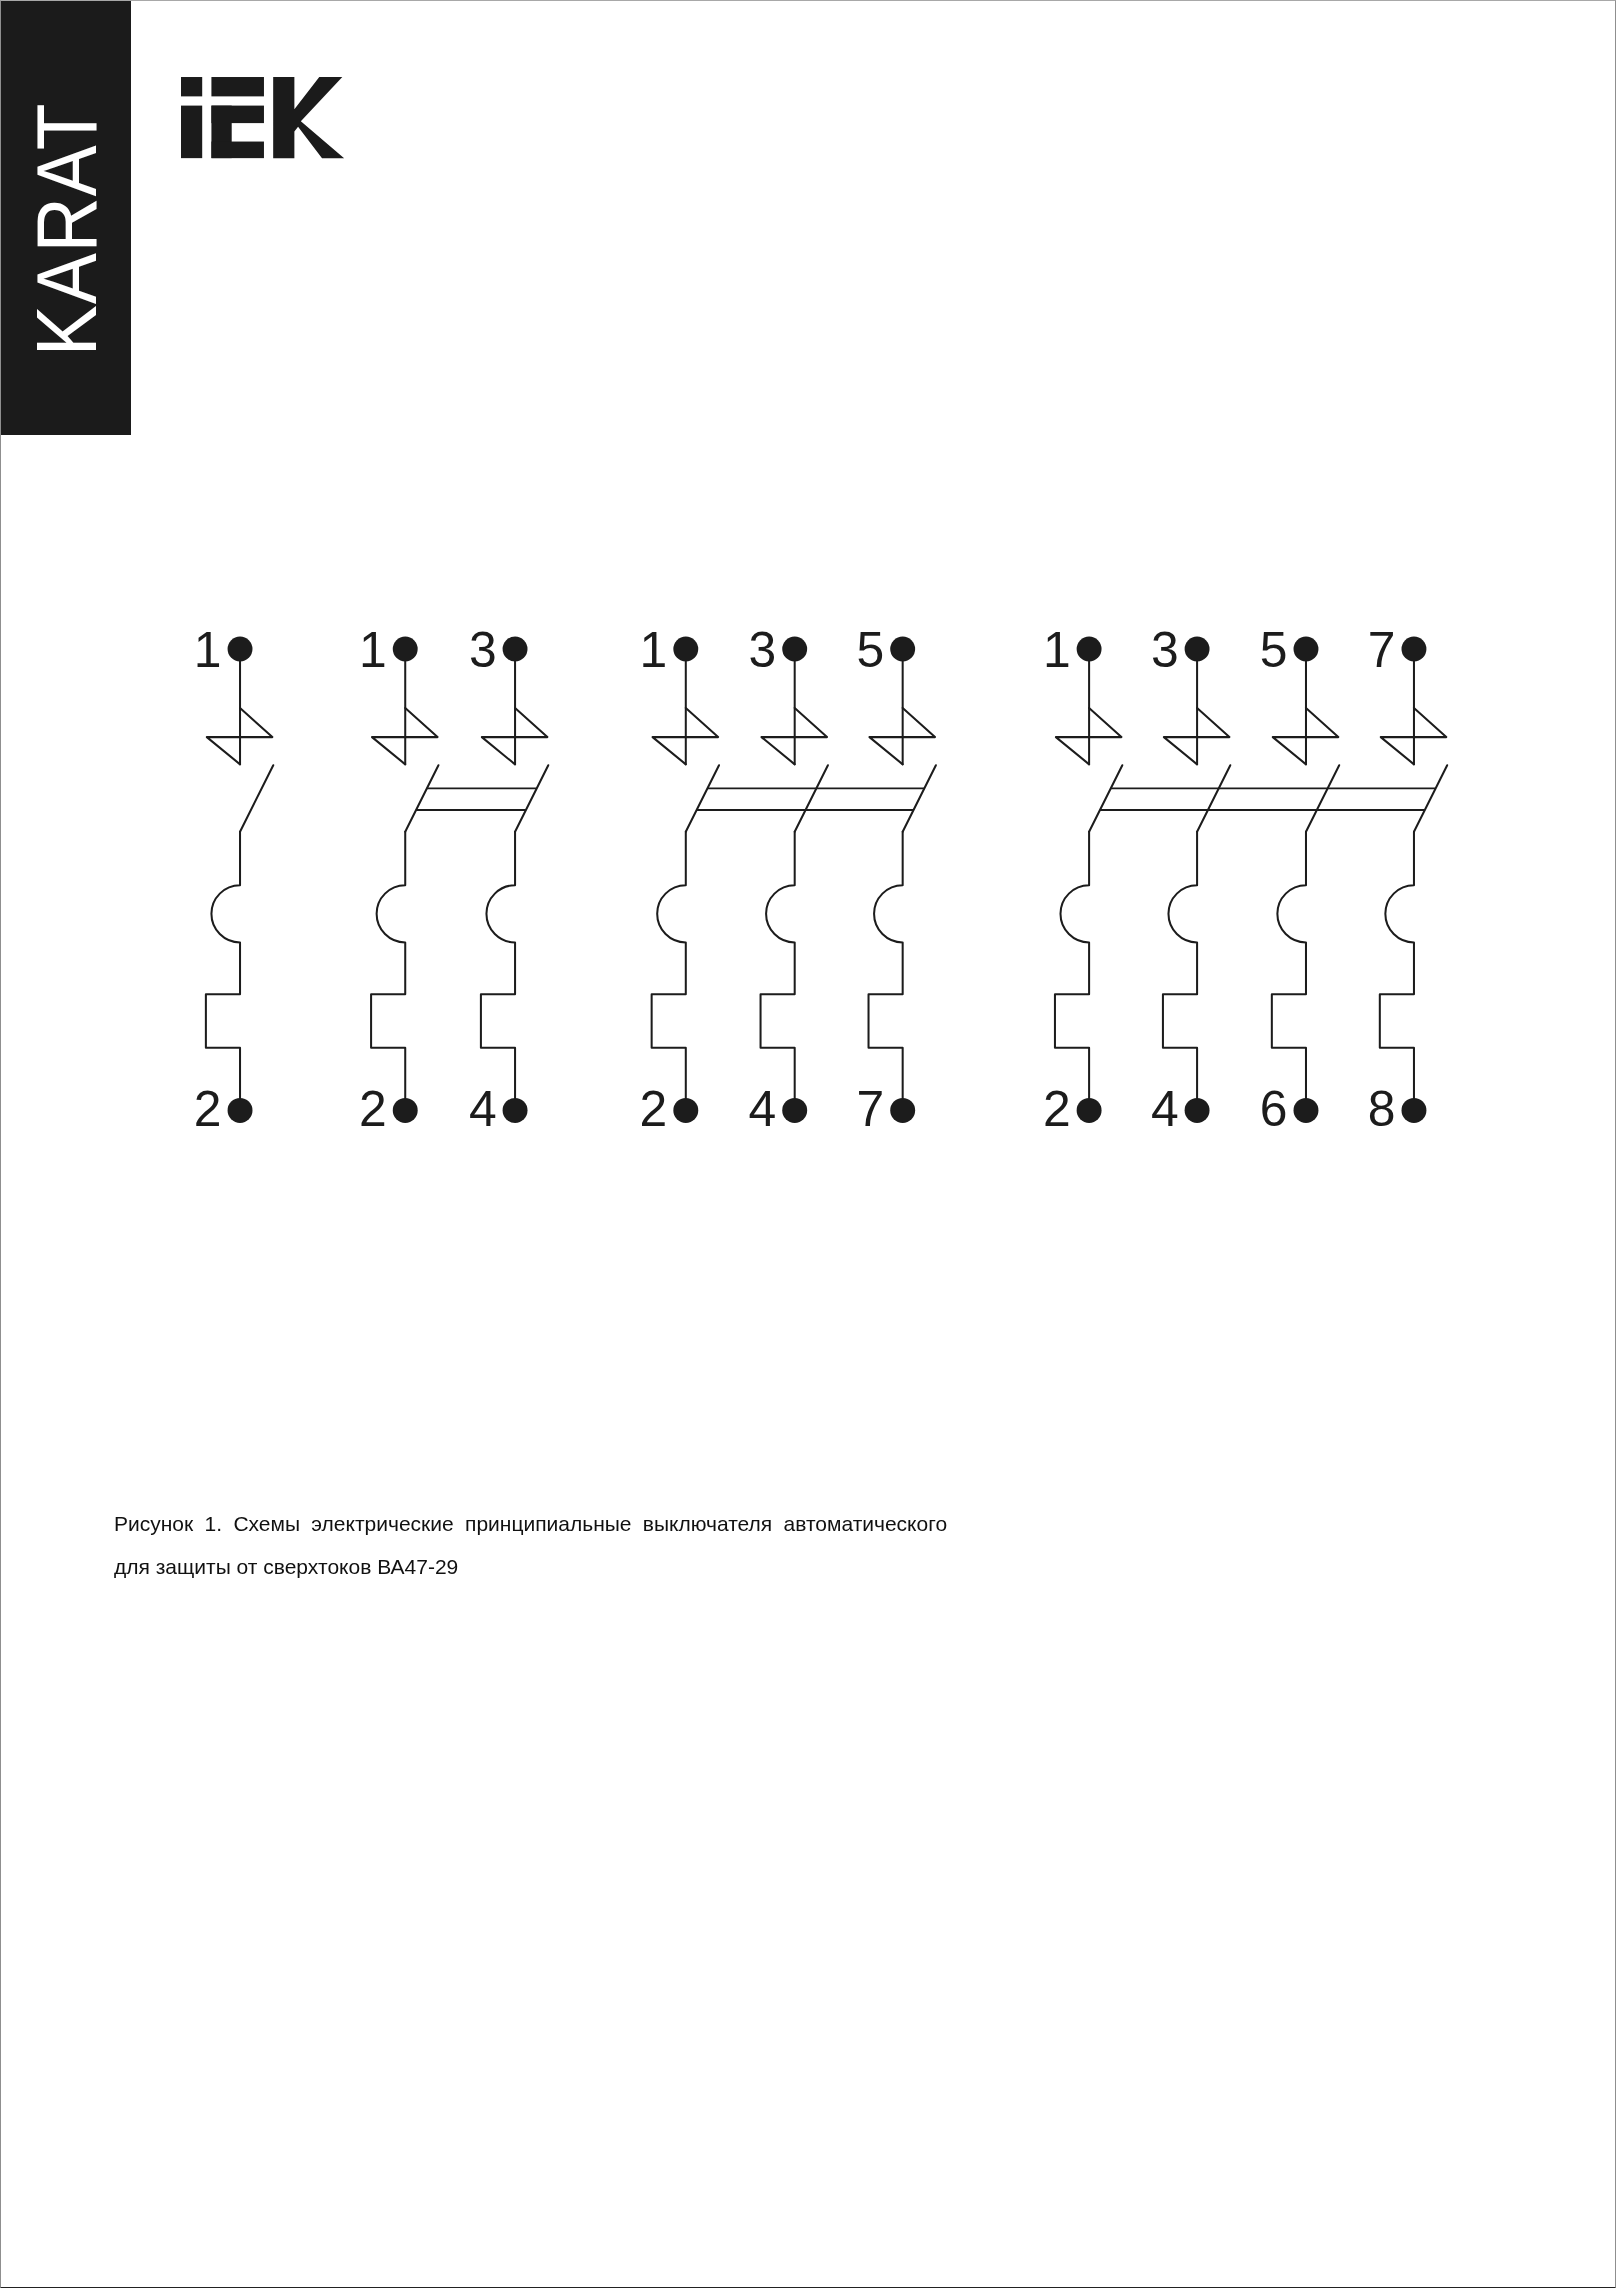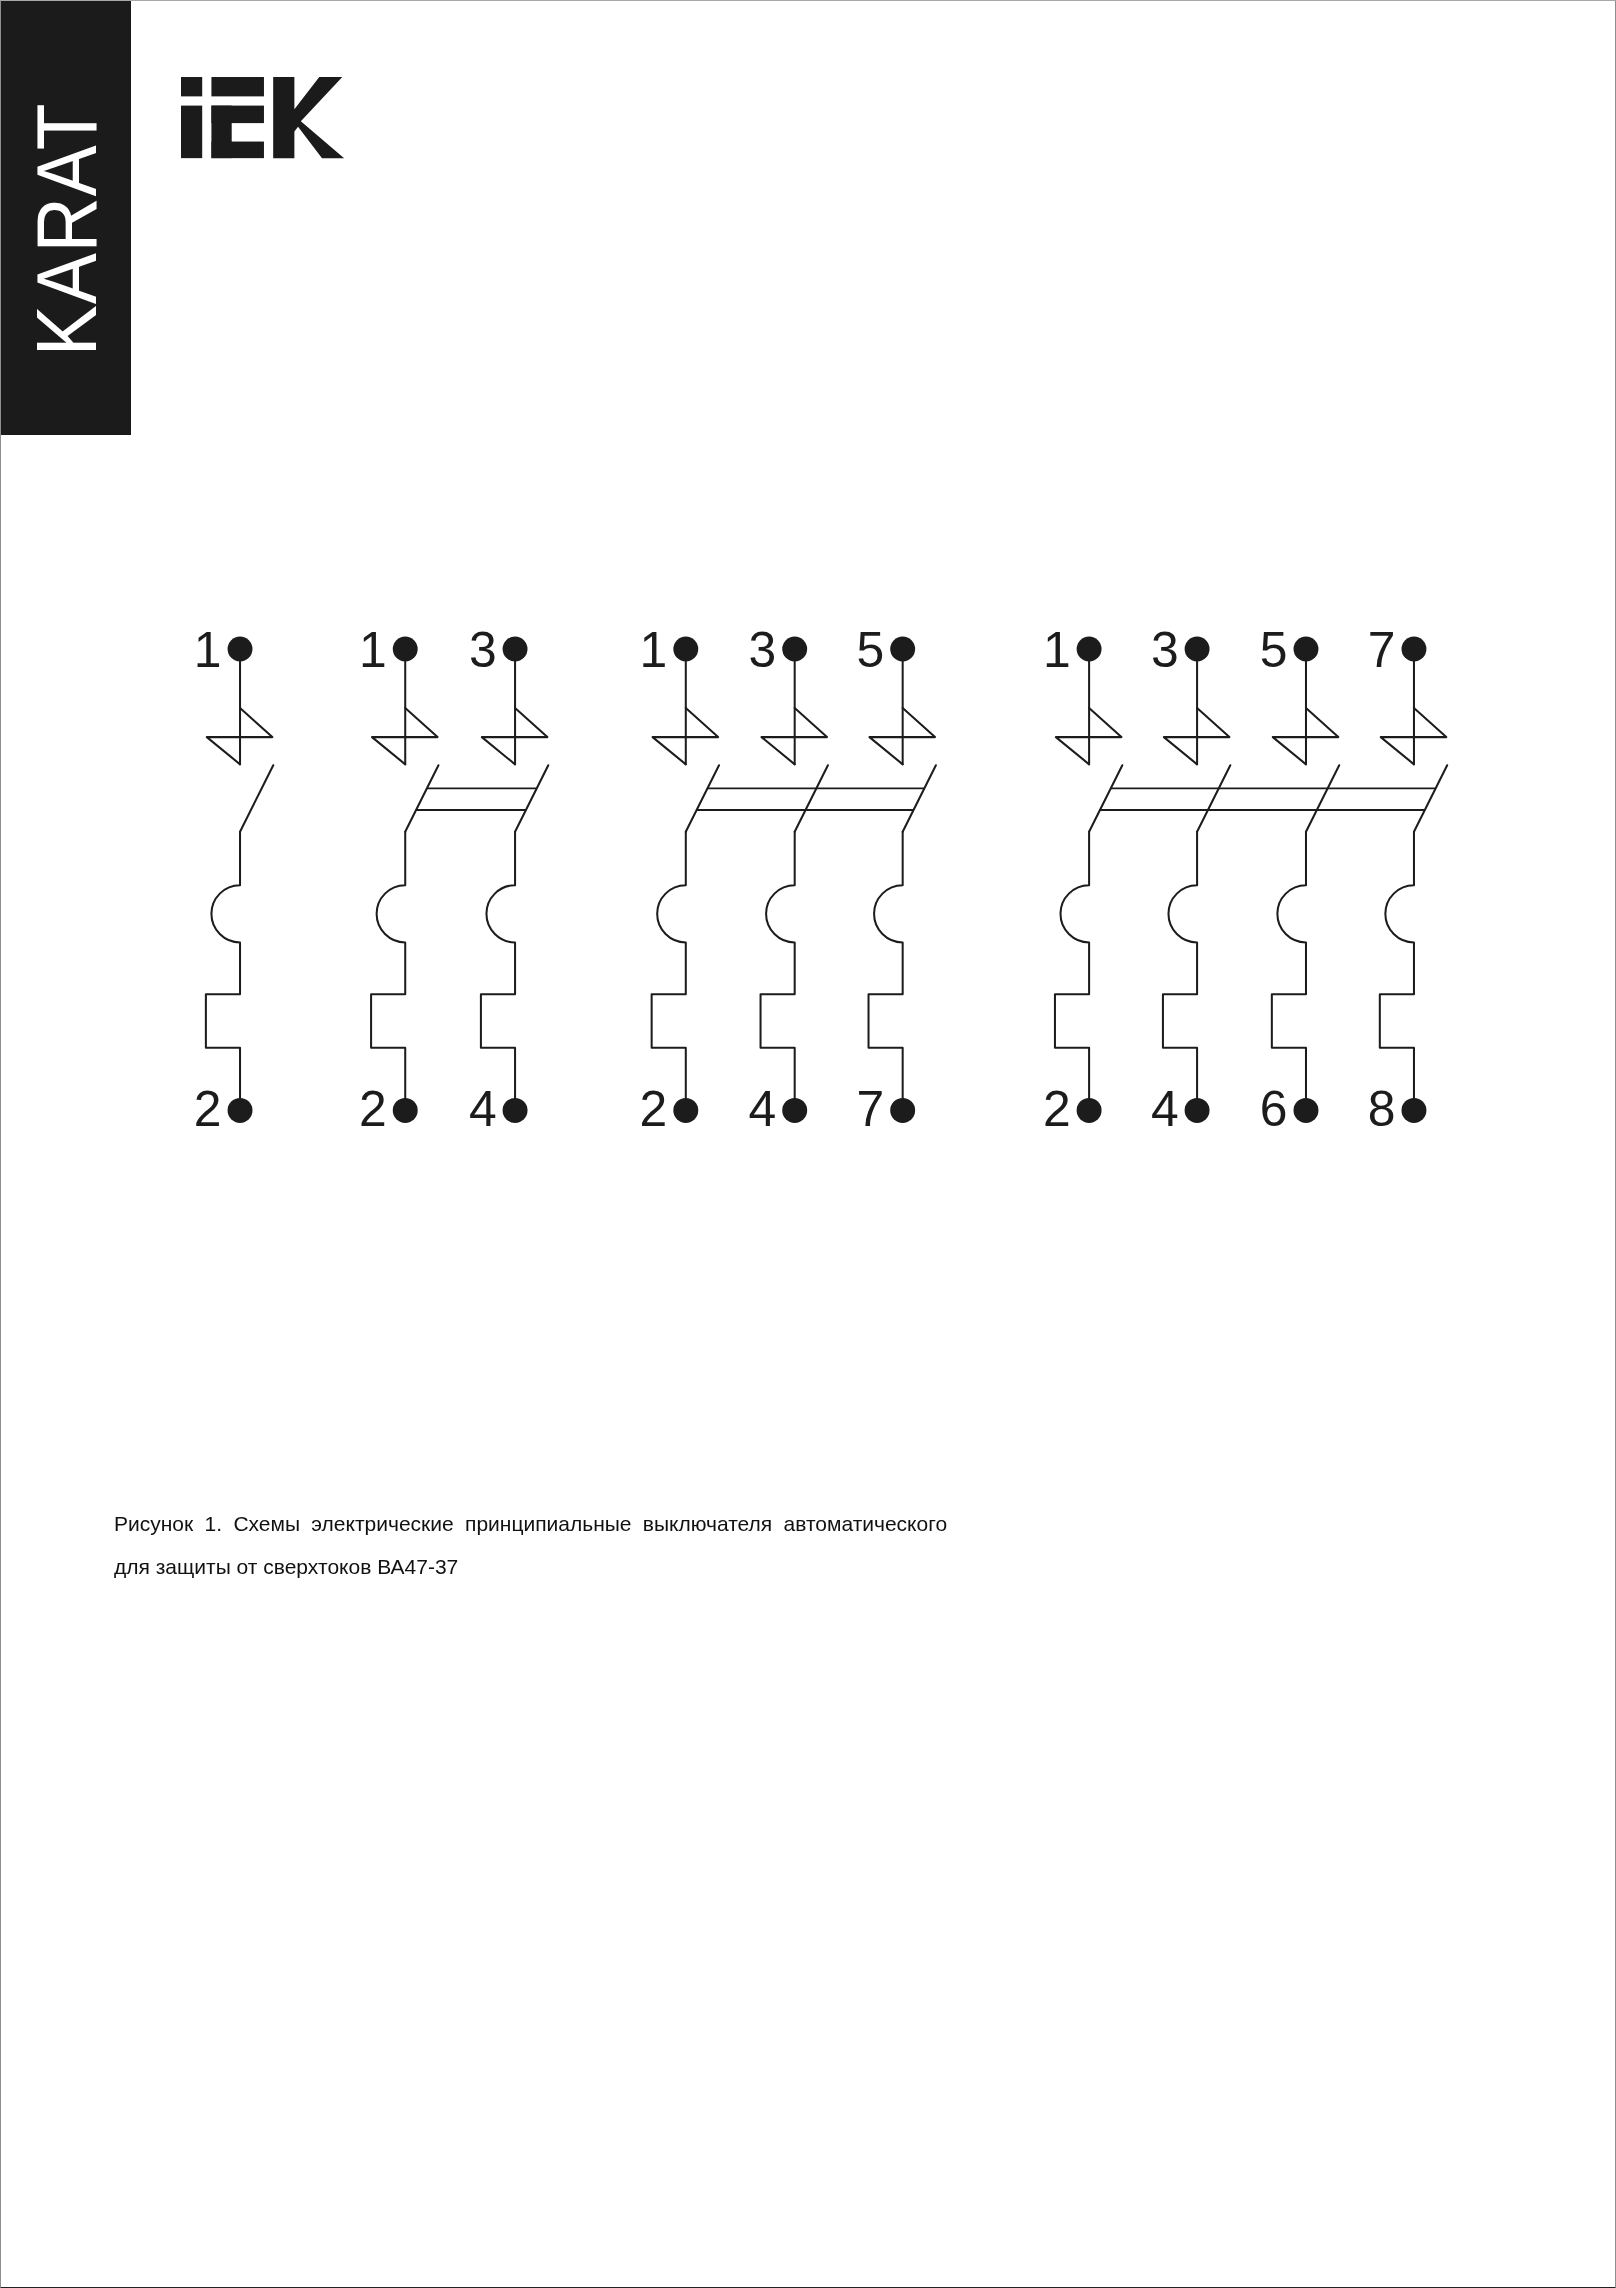--- a/index.html
+++ b/index.html
@@ -183,17 +183,17 @@
           <text x="1511" y="722" text-anchor="end" fill="#1c1c1c" font-family="&quot;Liberation Sans&quot;, sans-serif" font-size="54">7</text>
           <text x="1511" y="1219" text-anchor="end" fill="#1c1c1c" font-family="&quot;Liberation Sans&quot;, sans-serif" font-size="54">8</text>
         </g>
         <line x1="1202.5" y1="853" x2="1554.5" y2="853" stroke="#1c1c1c" stroke-width="2"></line>
         <line x1="1190.75" y1="876.5" x2="1542.75" y2="876.5" stroke="#1c1c1c" stroke-width="2"></line>
       </g>
     </svg>
 
   <div class="caption">
     <div class="cap-line cap-line1">Рисунок 1. Схемы электрические принципиальные выключателя автоматического</div>
-    <div class="cap-line">для защиты от сверхтоков ВА47-37</div>
+    <div class="cap-line">для защиты от сверхтоков ВА47-29</div>
   </div>
 
 </div>
 
 
 </body></html>

